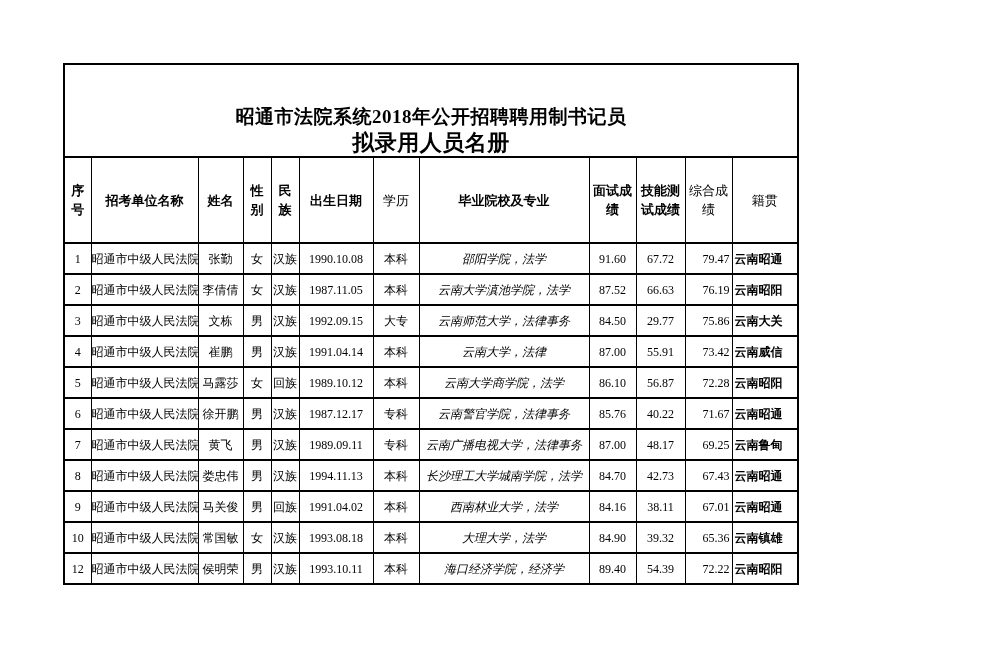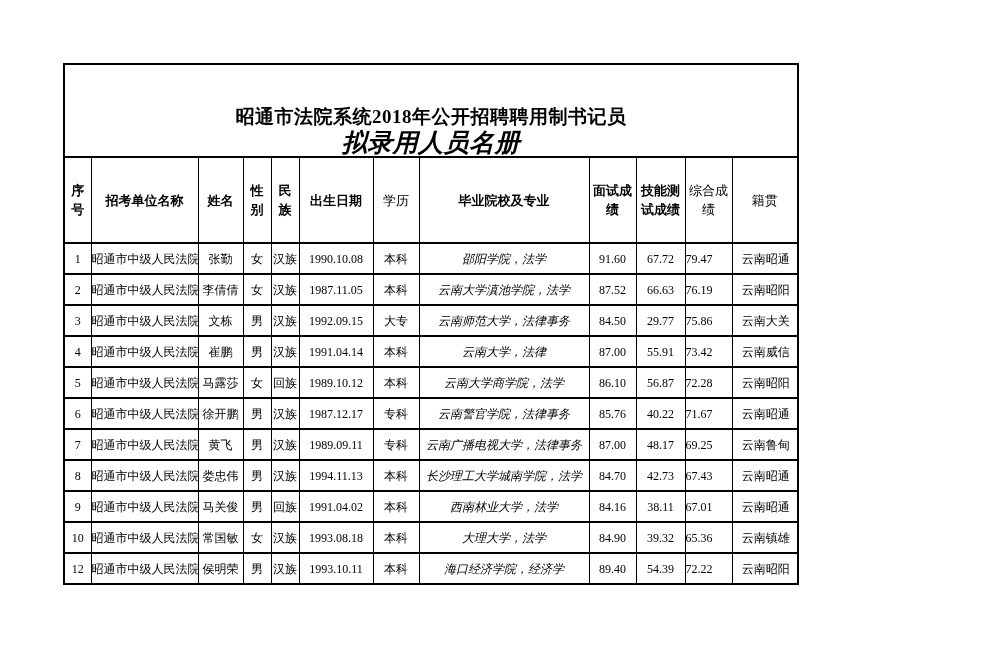--- a/index.html
+++ b/index.html
@@ -38,25 +38,24 @@
     border-bottom-width: 2px;
   }
   .title-line1 {
     font-size: 19px;
     font-weight: bold;
     line-height: 27px;
     letter-spacing: 0.5px;
     margin-top: 38px;
   }
   .title-line2 {
-    font-size: 25px;
+    font-size: 22px;
     font-weight: bold;
     line-height: 26px;
     letter-spacing: 0.5px;
-    font-style: italic;
   }
   
   tr.head-row th {
     height: 60px;
     font-size: 13px;
     font-weight: bold;
     line-height: 19px;
     word-break: break-all;
     padding: 0 2px;
   }
@@ -67,22 +66,22 @@
   tbody.rows td {
     font-size: 12px;
     line-height: 14px;
   }
   td.c-seq   { font-size: 13px; }
   td.c-unit  { font-size: 11.5px; white-space: nowrap; text-align: right; }
   td.c-name  { font-size: 12.5px; }
   td.c-dob   { font-size: 13px; white-space: nowrap; }
   td.c-school{ font-size: 12px; white-space: nowrap; font-style: italic; }
   td.c-score { font-size: 13px; }
-  td.c-comp  { font-size: 13px; text-align: left; padding-right: 2px; }
-  td.c-origin{ font-size: 13px; text-align: center; padding-left: 2px; white-space: nowrap; }
+  td.c-comp  { font-size: 13px; text-align: right; padding-right: 2px; }
+  td.c-origin{ font-size: 13px; text-align: left; padding-left: 2px; white-space: nowrap; font-weight: bold; }
 </style>
 </head>
 <body>
 
 <div class="sheet">
   <table class="roster">
     <colgroup>
       <col style="width:27px">
         <col style="width:107px">
         <col style="width:45px">

